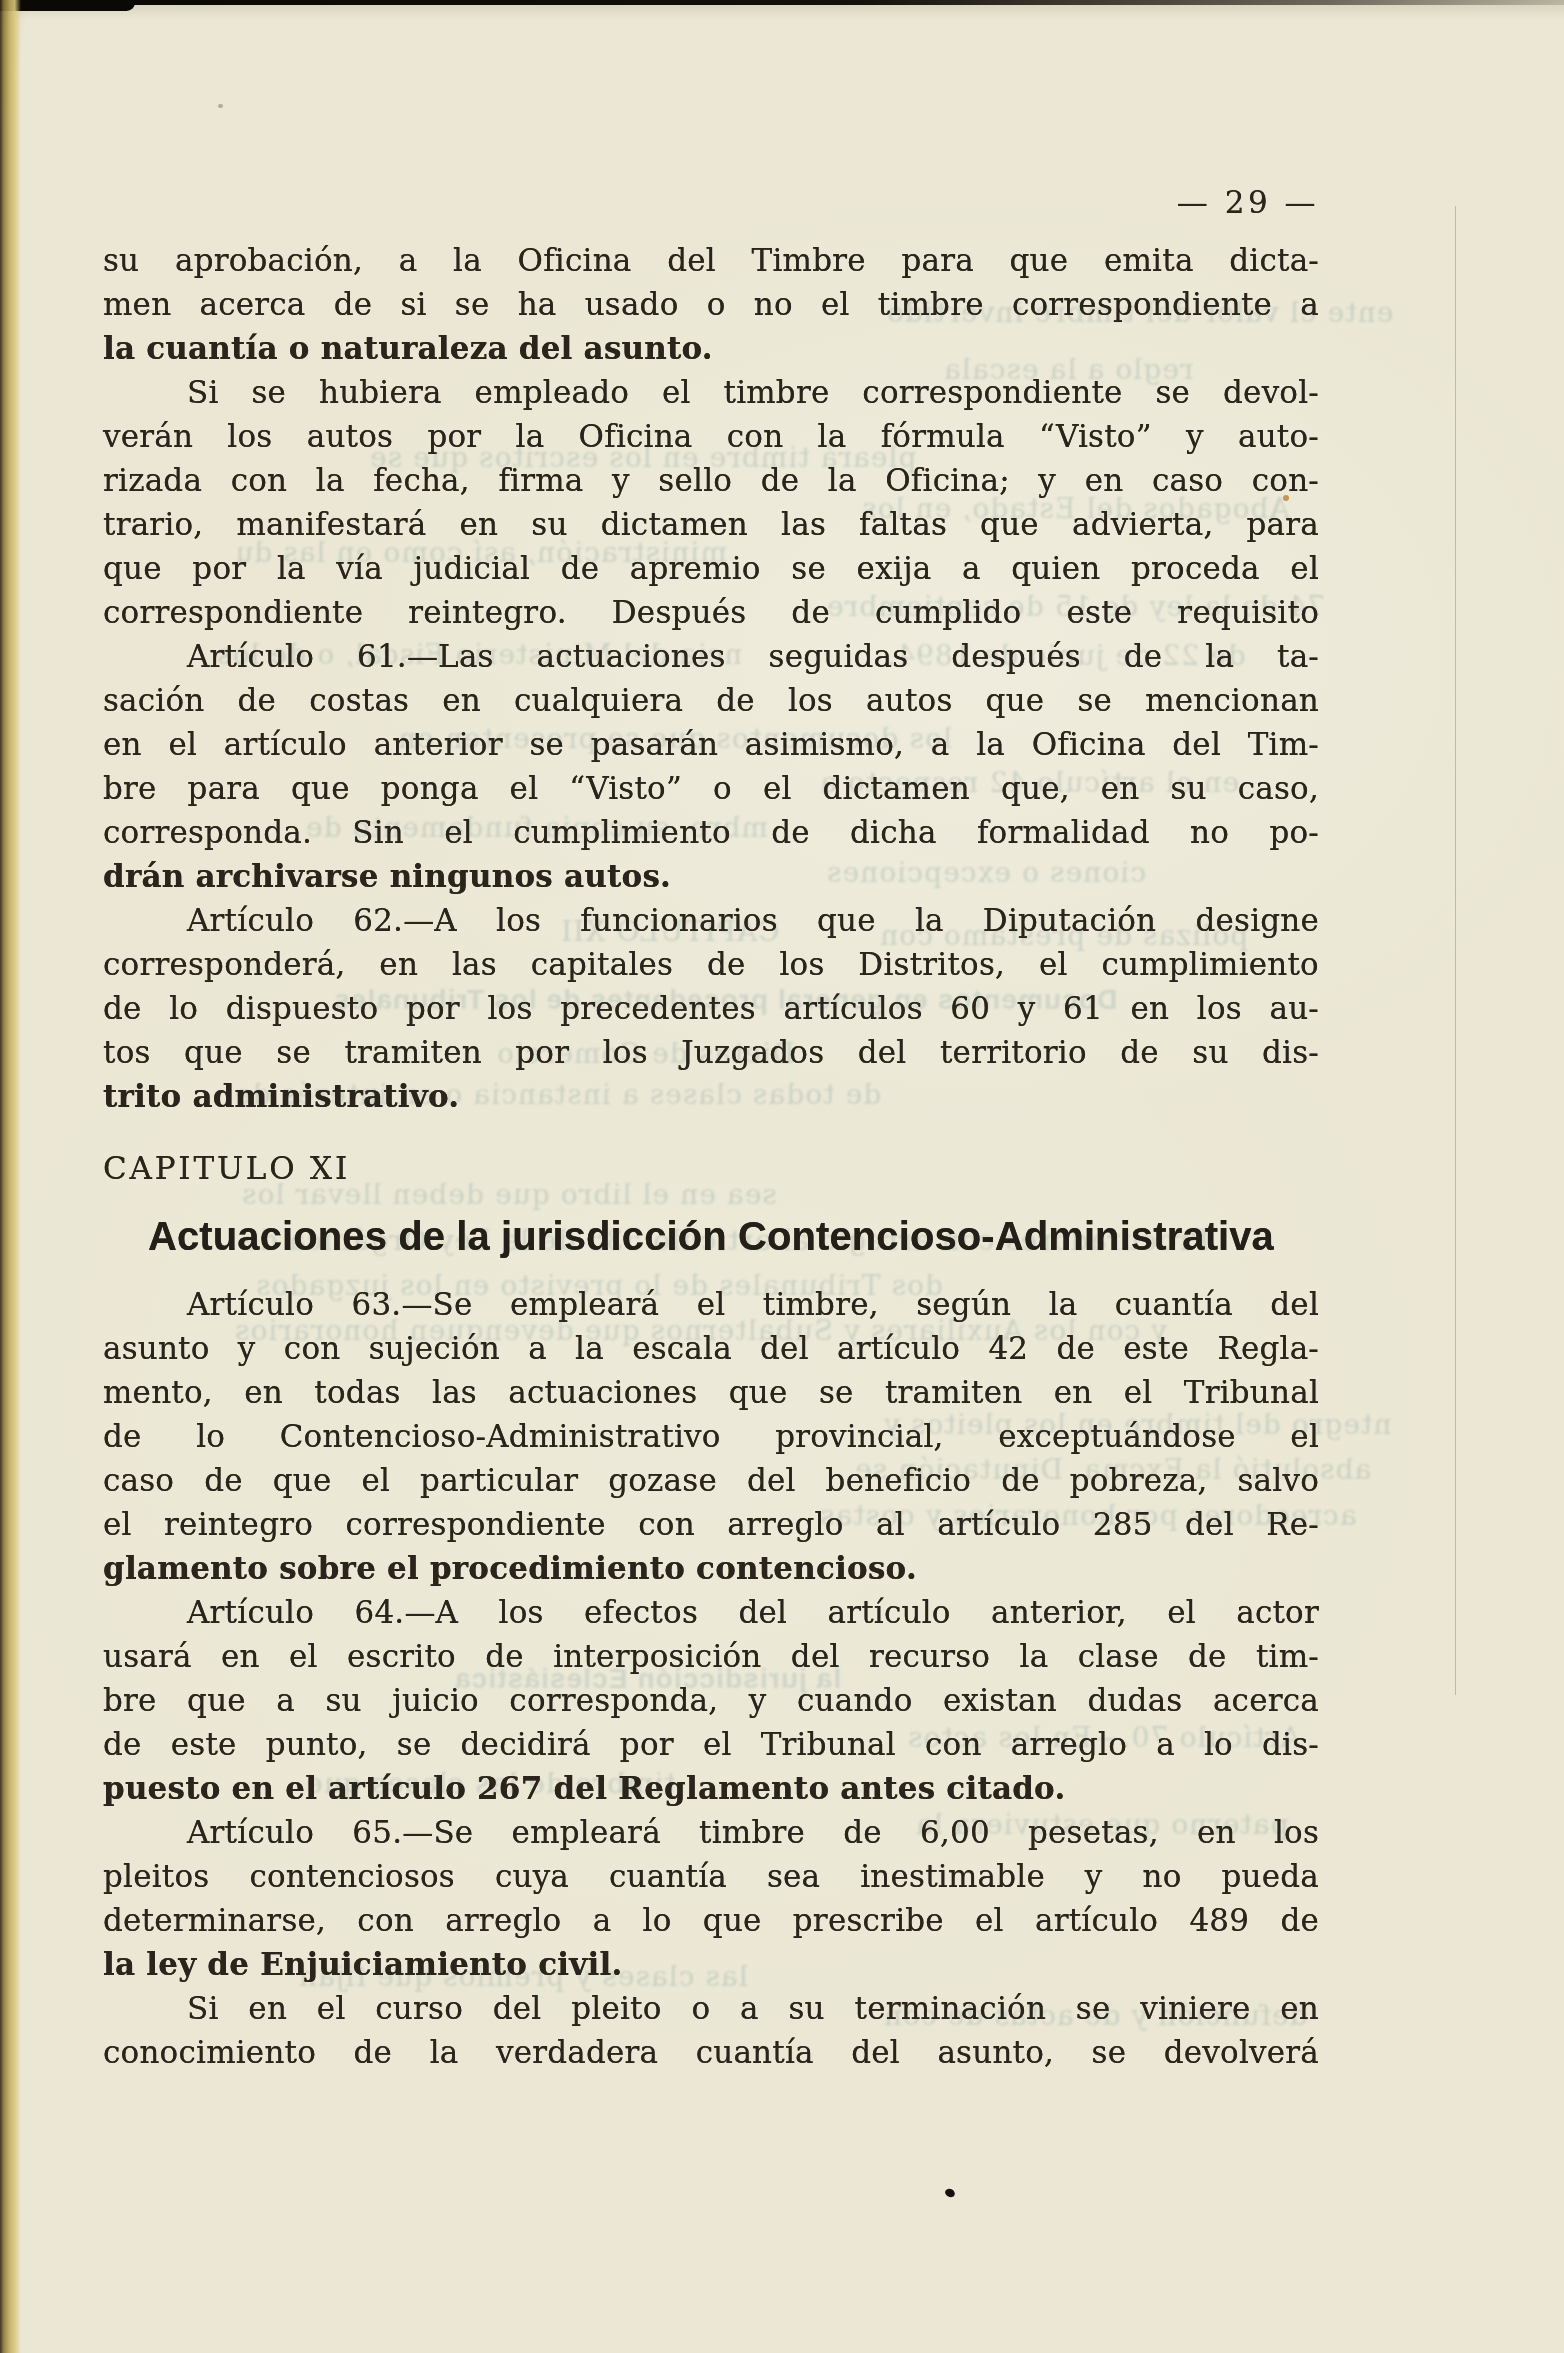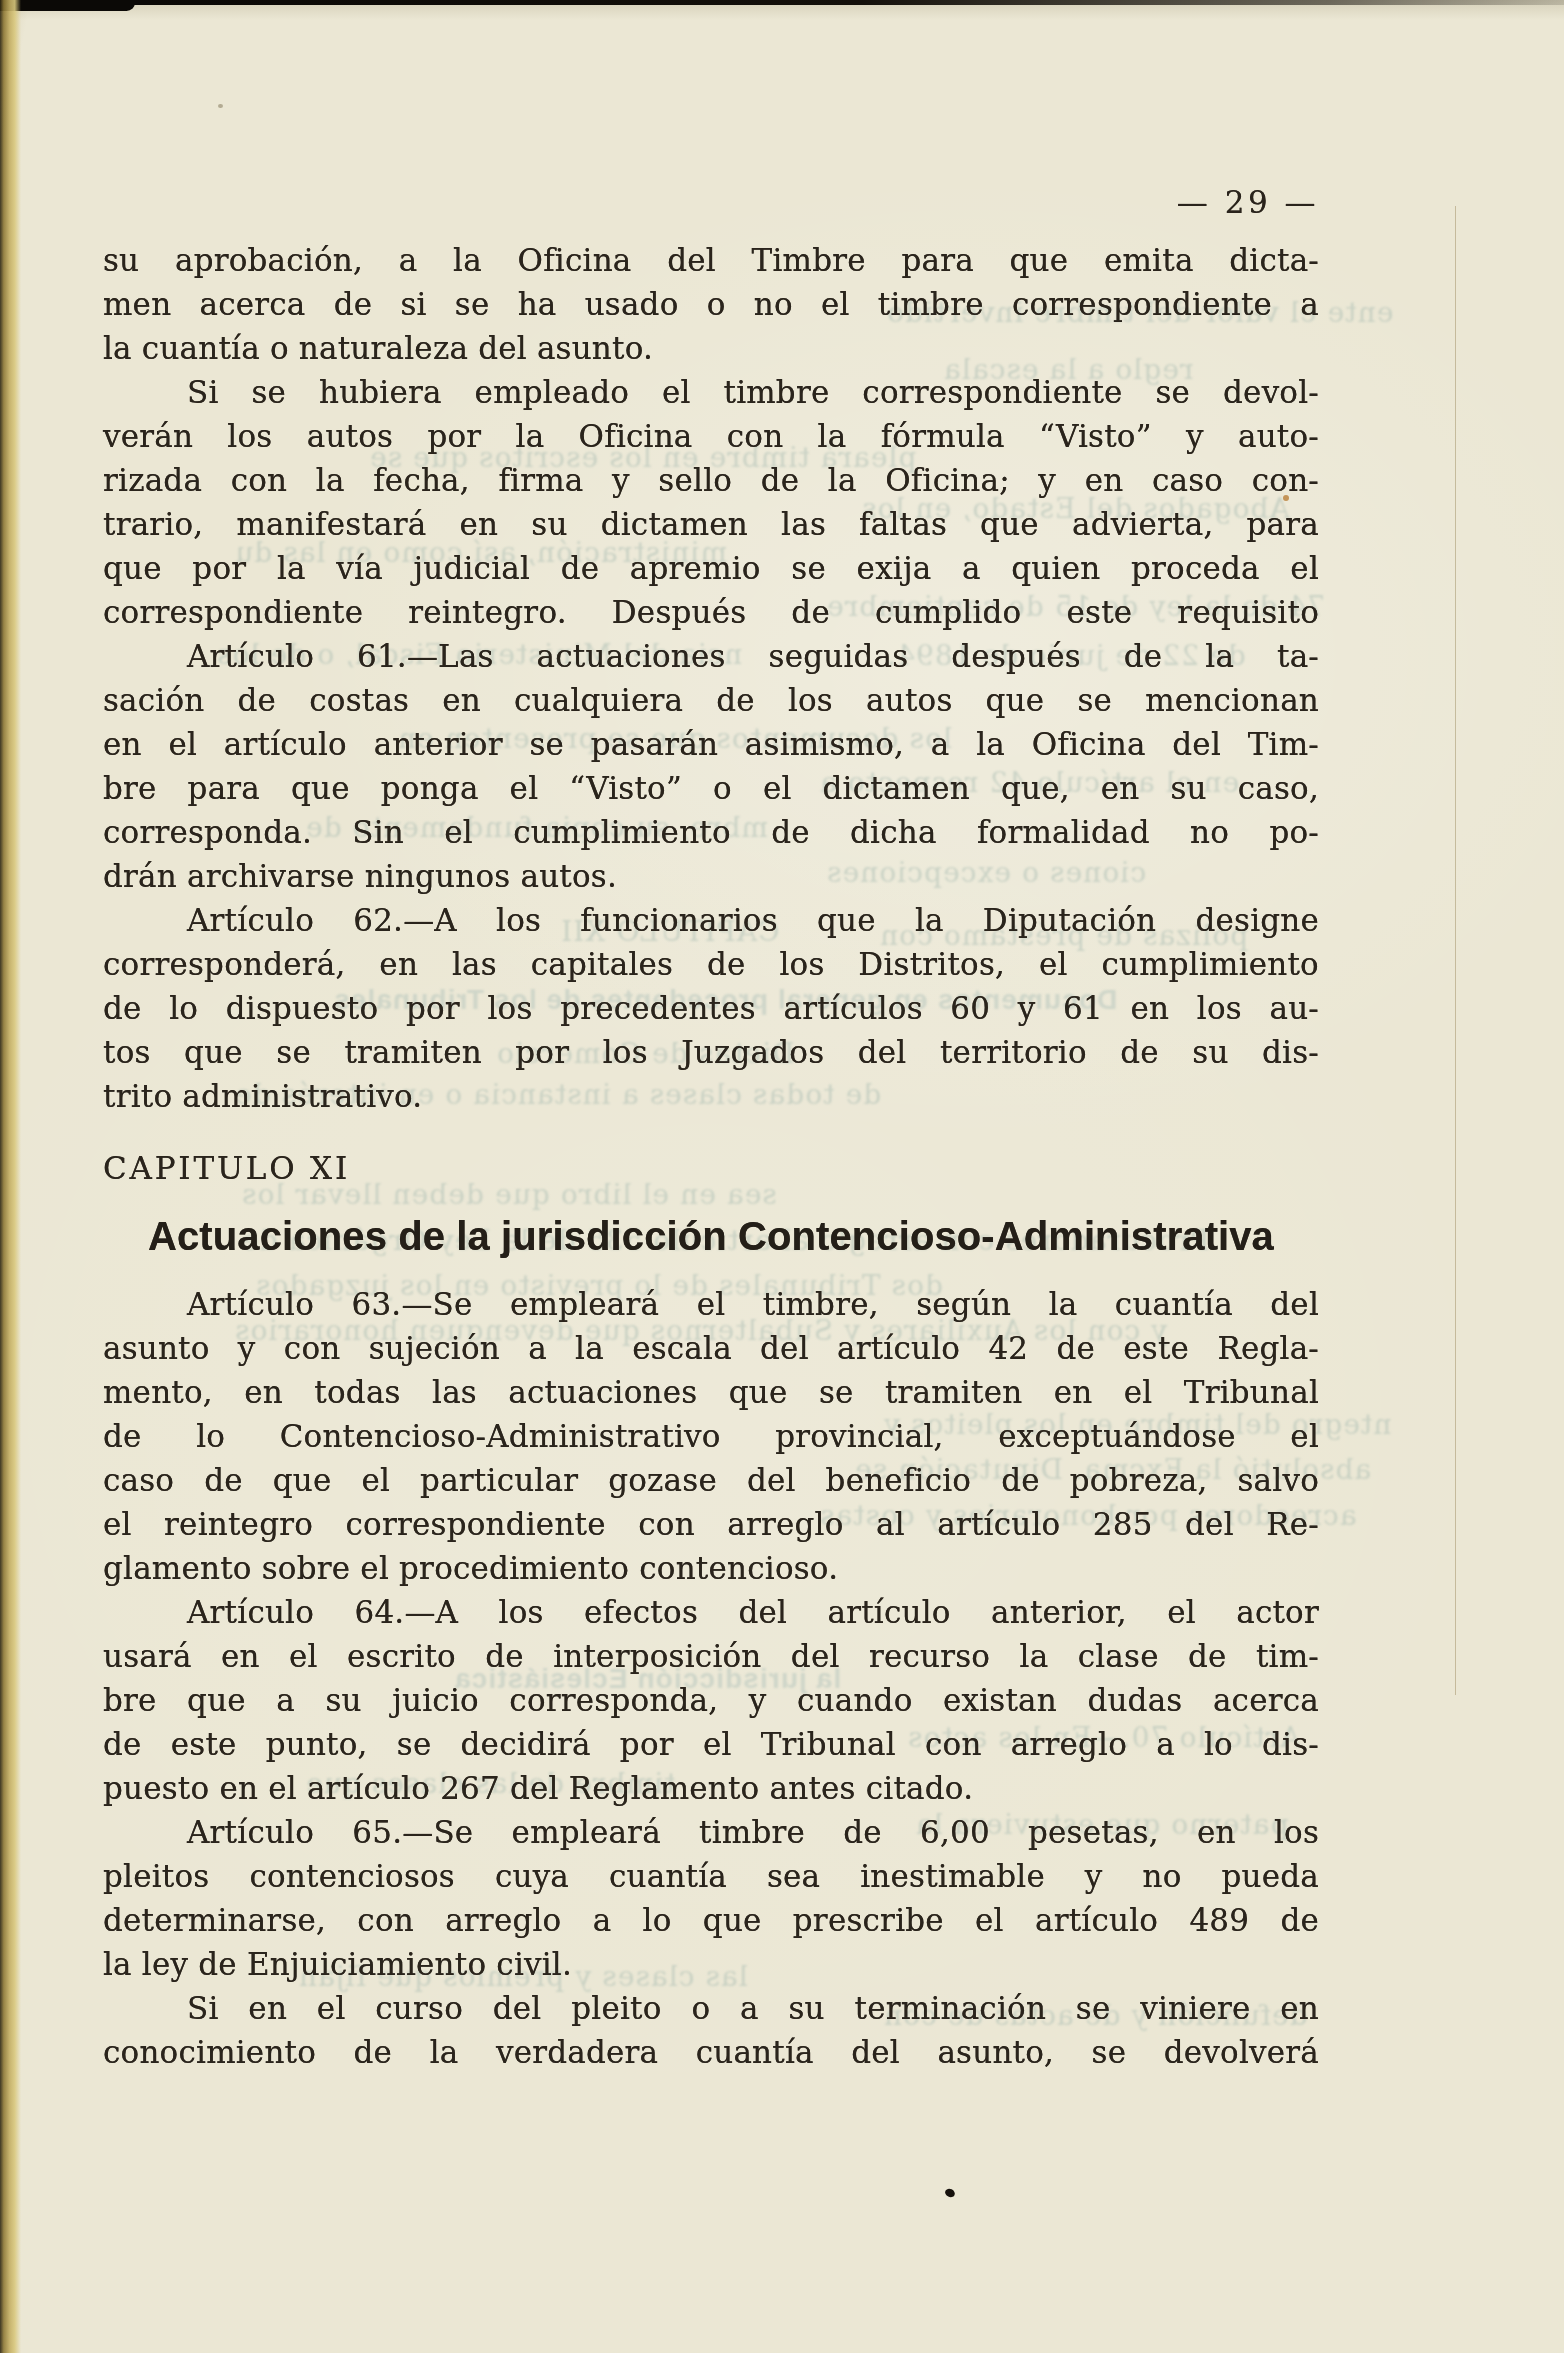--- a/index.html
+++ b/index.html
@@ -28,21 +28,21 @@
     transform:scaleX(-1); white-space:nowrap; letter-spacing:1.1px; }
   .ghost.gb { font-family:"Liberation Sans","DejaVu Sans",sans-serif; font-weight:700; color:#b2c3bb; }
 
   .content { position:absolute; left:103px; top:0; width:1216px; }
   .pagenum { position:absolute; top:160px; width:100%; text-align:right; font-size:31px;
     letter-spacing:3.5px; color:#2a241c; text-shadow:0 0 0.6px rgba(42,36,28,0.8);margin-top:24px; }
   .body { position:absolute; top:238px; width:100%; }
 
   .line { font-size:31px; height:44px; line-height:44px; text-align:justify; text-align-last:justify;
     letter-spacing:0.2px; color:#2a241c; text-shadow:0 0 0.6px rgba(42,36,28,0.8); white-space:nowrap; }
-  .line.last { text-align-last:left; }
+  .line.last { text-align-last:left;font-weight:bold; }
   .line.ind { text-indent:84px; }
 
   .kicker { margin-top:28px; height:44px; line-height:44px; font-size:31px; letter-spacing:2.8px;
     text-align:left; color:#2a241c; text-shadow:0 0 0.6px rgba(42,36,28,0.8); }
   .title { margin-top:24px; margin-bottom:24px; height:44px; line-height:44px;
     font-family:"Liberation Sans","DejaVu Sans",sans-serif; font-weight:700; font-size:40px;
     text-align:center; color:#241f18; letter-spacing:0.1px; text-shadow:0 0 0.4px rgba(36,31,24,0.8); }
 
   .ink-dot { position:absolute; left:945px; top:2189px; width:10px; height:7.8px; background:#15110c;
     border-radius:50%; transform:rotate(25deg); }

